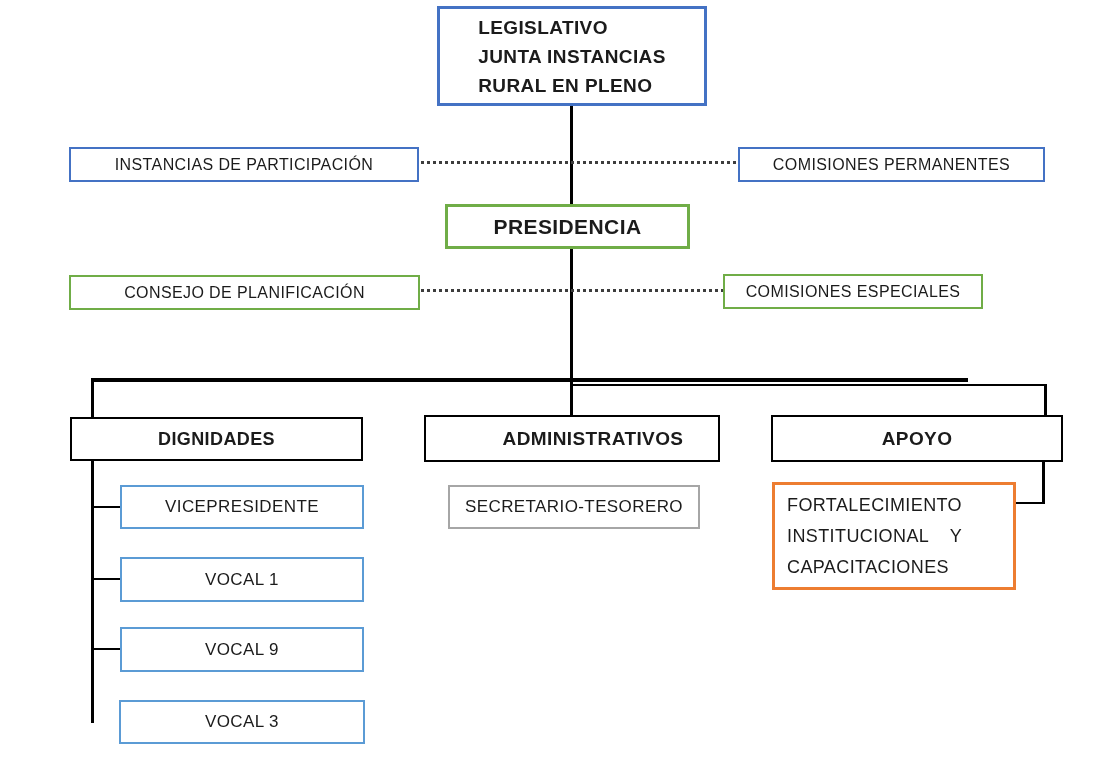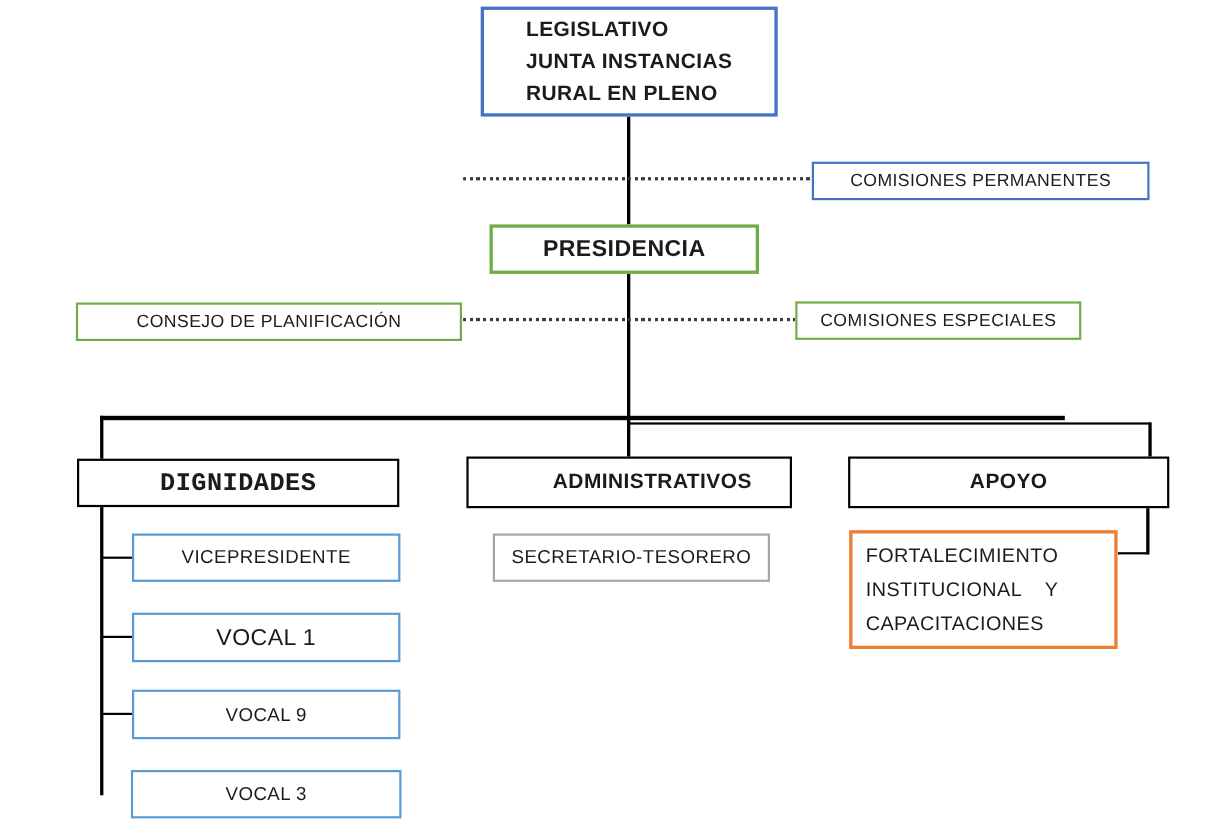--- a/index.html
+++ b/index.html
@@ -30,25 +30,25 @@
     letter-spacing:0.4px;border-style:solid;border-color:#000;
   }
   .bold{font-weight:bold;}
   .vstack span{display:block;}
   #n-legislativo{left:437px;top:6px;width:270px;height:100px;border-width:3px;font-size:19px;line-height:29px;}
   #n-instancias{left:69px;top:147px;width:350px;height:35px;border-width:2px;font-size:16px;}
   #n-comisiones-permanentes{left:738px;top:147px;width:307px;height:35px;border-width:2px;font-size:16px;}
   #n-presidencia{left:445px;top:204px;width:245px;height:45px;border-width:3px;font-size:21px;}
   #n-consejo{left:69px;top:275px;width:351px;height:35px;border-width:2px;font-size:16px;}
   #n-comisiones-especiales{left:723px;top:274px;width:260px;height:35px;border-width:2px;font-size:16px;}
-  #n-dignidades{left:70px;top:417px;width:293px;height:44px;border-width:2px;font-size:23px;font-family:Liberation Mono, monospace;}
+  #n-dignidades{left:70px;top:417px;width:293px;height:44px;border-width:2px;font-size:18px;}
   #n-administrativos{left:424px;top:415px;width:296px;height:47px;border-width:2px;font-size:19px;}
   #n-apoyo{left:771px;top:415px;width:292px;height:47px;border-width:2px;font-size:19px;}
   #n-vicepresidente{left:120px;top:485px;width:244px;height:44px;border-width:2px;font-size:17px;}
-  #n-vocal-1{left:120px;top:557px;width:244px;height:45px;border-width:2px;font-size:21px;}
+  #n-vocal-1{left:120px;top:557px;width:244px;height:45px;border-width:2px;font-size:17px;}
   #n-vocal-2{left:120px;top:627px;width:244px;height:45px;border-width:2px;font-size:17px;}
   #n-vocal-3{left:119px;top:700px;width:246px;height:44px;border-width:2px;font-size:17px;}
   #n-secretario{left:448px;top:485px;width:252px;height:44px;border-width:2px;font-size:17px;}
   #n-fortalecimiento{left:772px;top:482px;width:244px;height:108px;border-width:3px;font-size:18px;
     justify-content:flex-start;text-align:left;padding-left:12px;line-height:31px;}
   #n-fortalecimiento .vstack span{white-space:pre;}
 </style>
 </head>
 <body>
 
@@ -68,20 +68,23 @@
   <div class="dotted" id="d-row2"></div>
 
   <div class="node bold" id="n-legislativo" style="border-color: rgb(68, 114, 196);">
     <div class="vstack">
       <span>LEGISLATIVO</span>
       <span>JUNTA INSTANCIAS</span>
       <span>RURAL EN PLENO</span>
     </div>
   </div>
 
+  <div class="node" id="n-instancias" style="border-color: rgb(68, 114, 196);">
+    <span>INSTANCIAS DE PARTICIPACIÓN</span>
+  </div>
 
   <div class="node bold" id="n-presidencia" style="border-color: rgb(112, 173, 71);">
     <span>PRESIDENCIA</span>
   </div>
 
   <div class="node" id="n-comisiones-permanentes" style="border-color: rgb(68, 114, 196);">
     <span>COMISIONES PERMANENTES</span>
   </div>
 
   <div class="node" id="n-consejo" style="border-color: rgb(112, 173, 71);">

